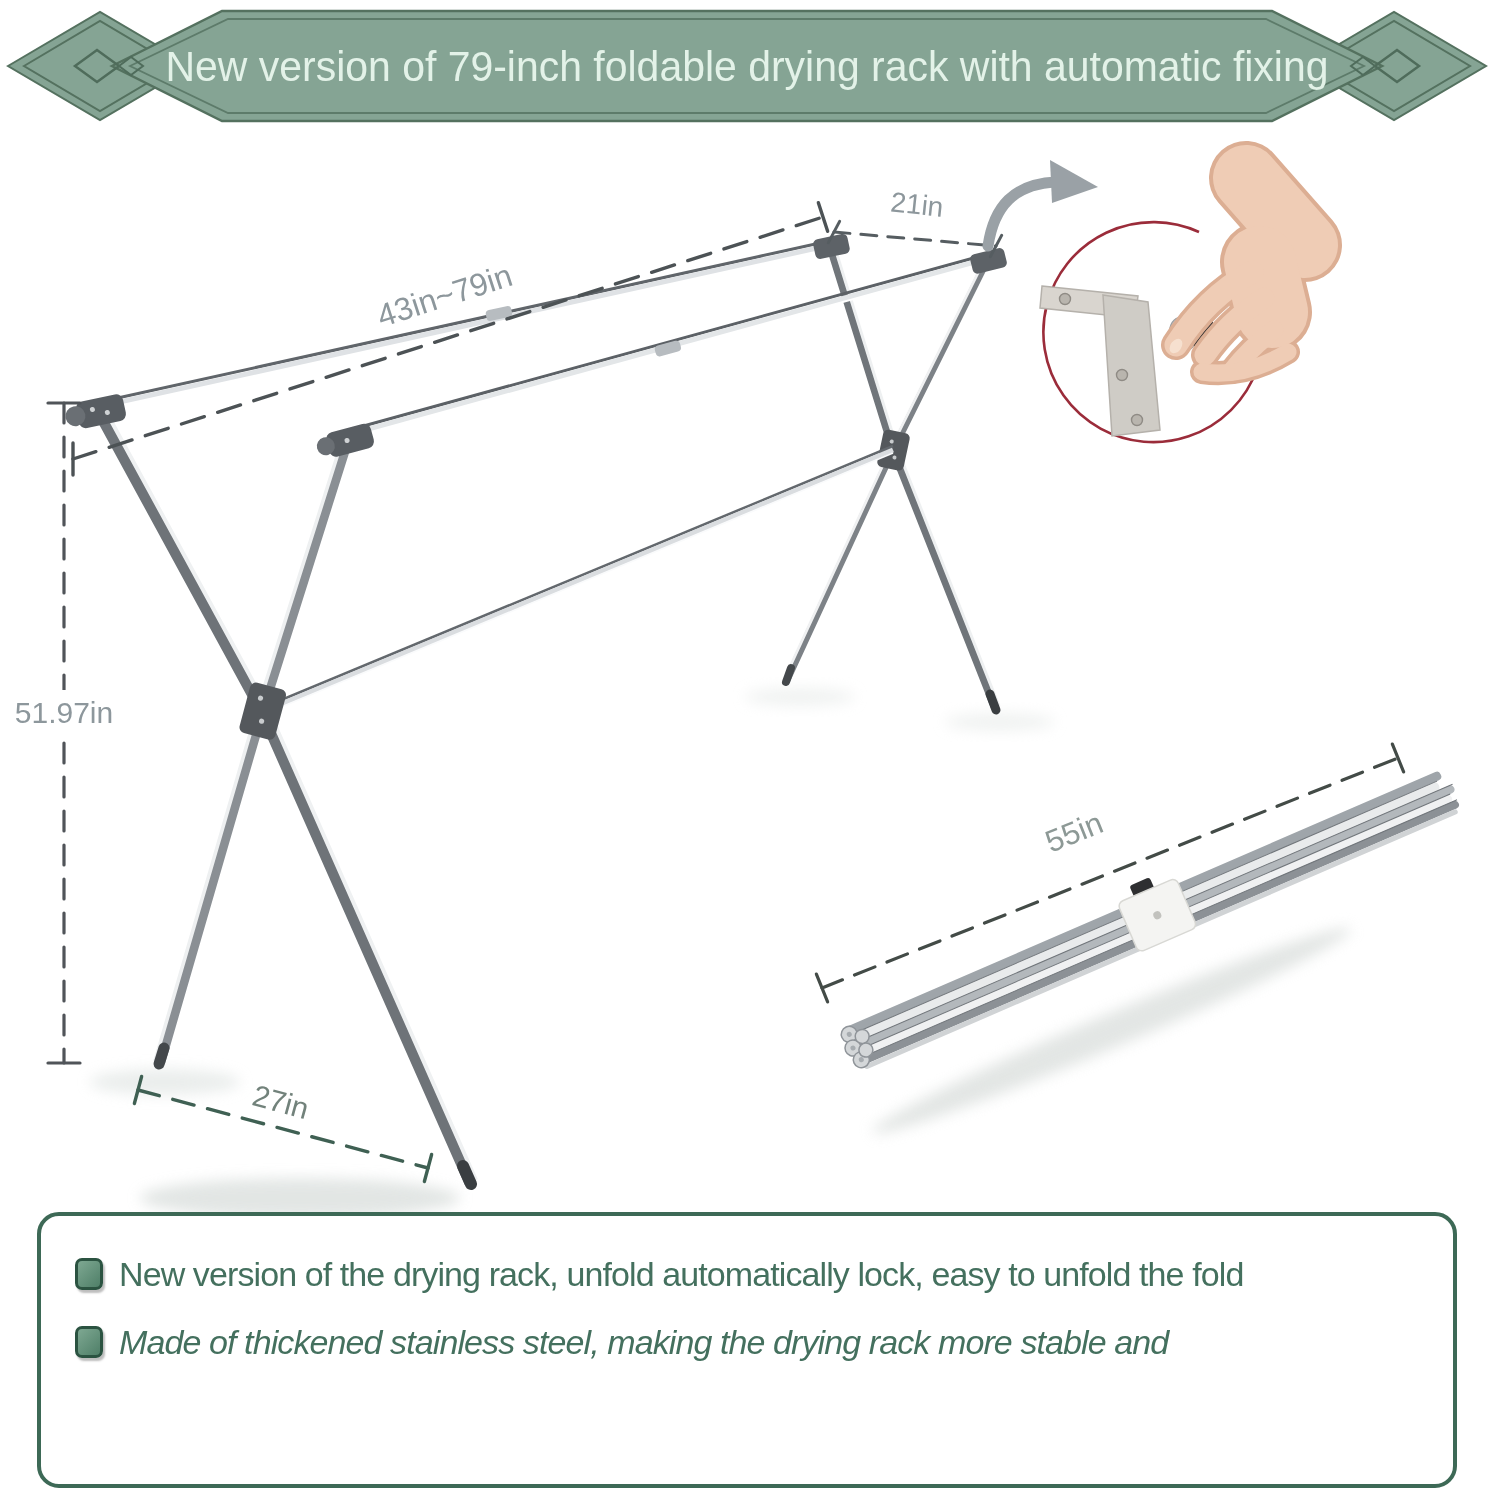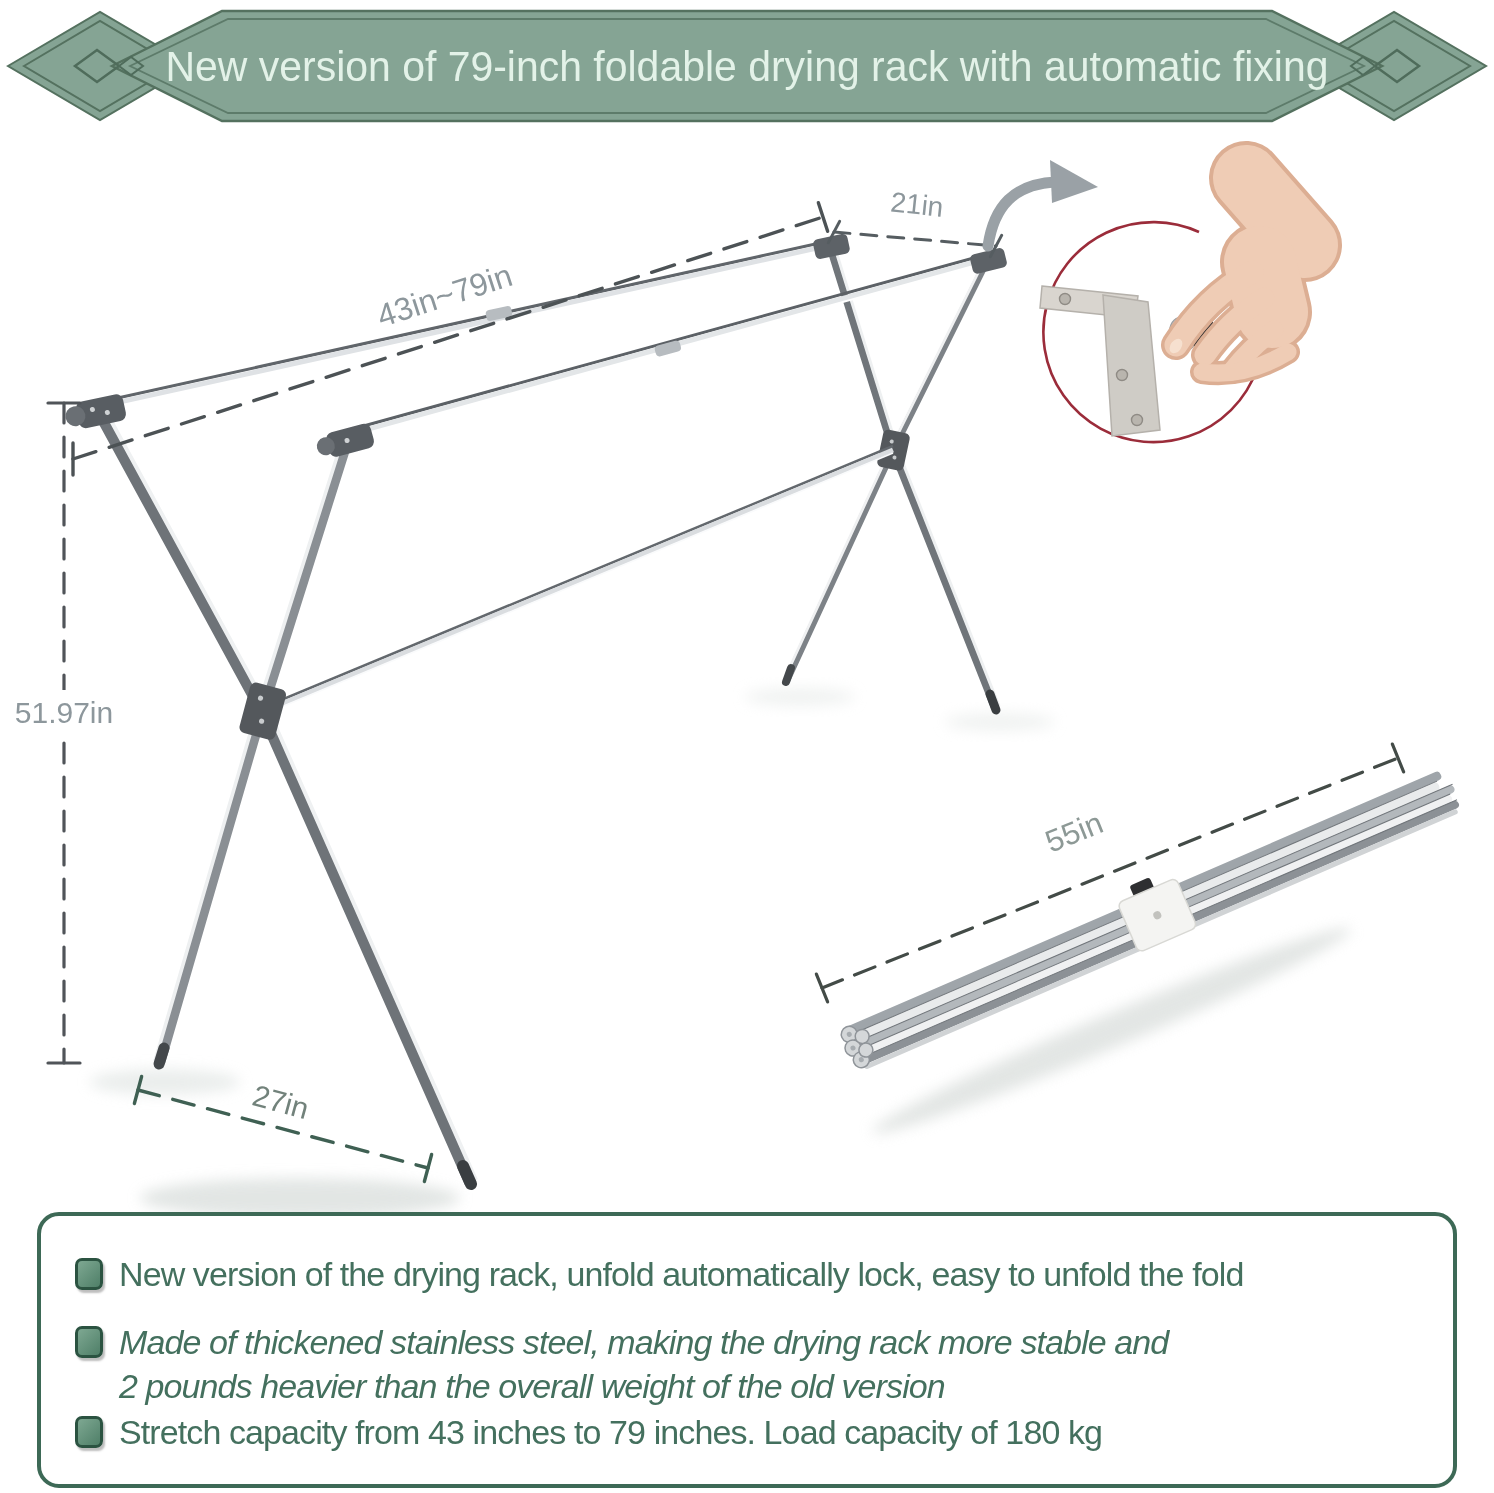--- a/index.html
+++ b/index.html
@@ -265,25 +265,17 @@
     <span class="bullet"></span>
     <div class="feat-text">
       <div>New version of the drying rack, unfold automatically lock, easy to unfold the fold</div>
       <div></div>
     </div>
   </div>
   <div class="feat-item i2">
     <span class="bullet"></span>
     <div class="feat-text">
       <div>Made of thickened stainless steel, making the drying rack more stable and</div>
-      <div>2 pounds heavier than the overall weight of the old version</div>
-    </div>
-  </div>
-  <div class="feat-item i3">
-    <span class="bullet"></span>
-    <div class="feat-text">
-      <div>Stretch capacity from 43 inches to 79 inches. Load capacity of 180 kg</div>
-      <div></div>
     </div>
   </div>
 </div>
 
 </div>
 
 </body></html>

